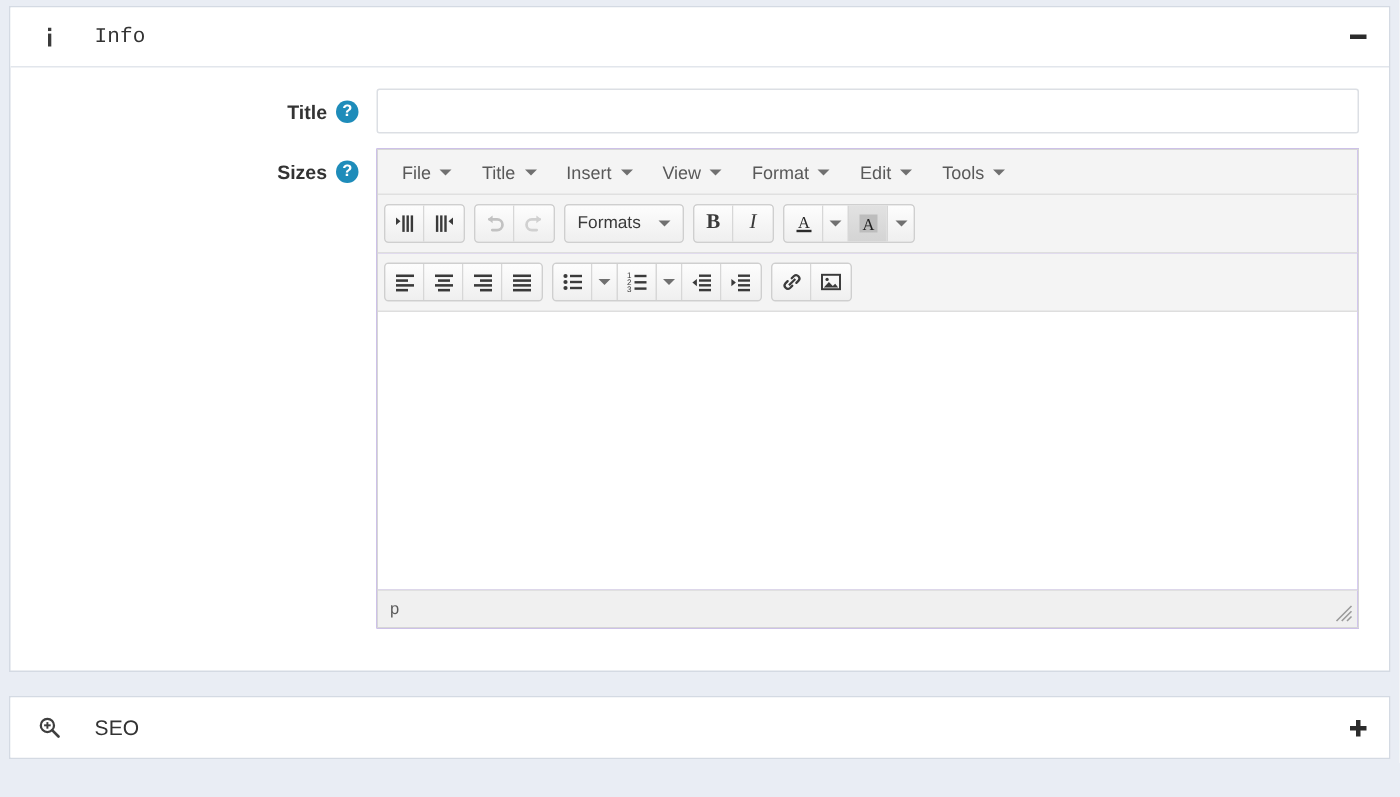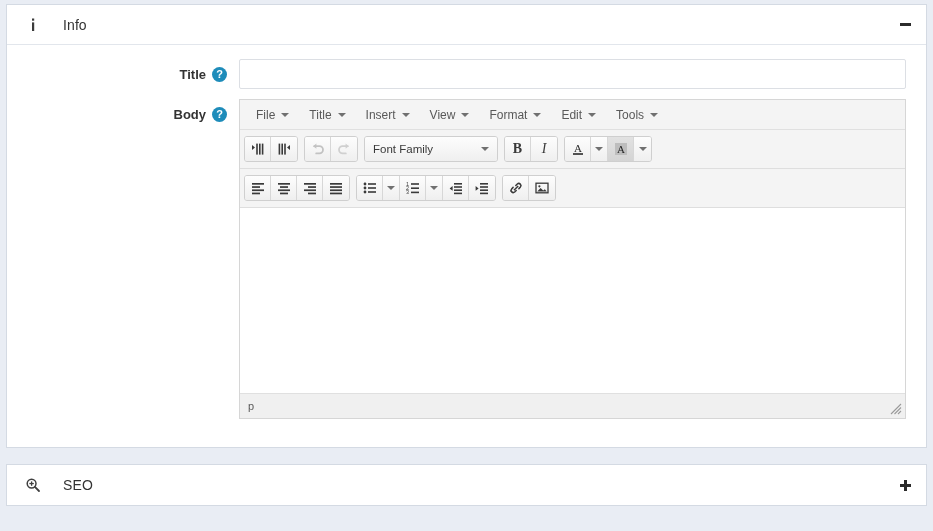--- a/index.html
+++ b/index.html
@@ -30,21 +30,21 @@
   }
   .panel-head {
     height: 40px;
     display: flex;
     align-items: center;
     box-sizing: border-box;
     padding: 0 14px 0 16px;
     background: #ffffff;
     position: relative;
   }
-  .panel-head.bordered { border-bottom: 1px solid #e2e6ec; }
+  .panel-head.bordered { border-bottom: 1px solid #e2e6ec; font-family: Liberation Mono, monospace; }
   .panel-icon {
     width: 20px; height: 20px;
     display: flex; align-items: center; justify-content: center;
     color: #3b3b3b;
     flex: 0 0 auto;
   }
   .panel-title {
     margin-left: 20px;
     font-size: 14px;
     color: #333333;
@@ -66,21 +66,21 @@
     background: #2b2b2b;
   }
   .toggle-plus { position: relative; width: 11px; height: 11px; }
   .toggle-plus:before, .toggle-plus:after {
     content: ""; position: absolute; background: #2b2b2b;
   }
   .toggle-plus:before { left: 0; top: 4px; width: 11px; height: 3px; }
   .toggle-plus:after  { top: 0; left: 4px; height: 11px; width: 3px; }
 
   
-  .panel-body { padding: 14px 0 18px 0; }
+  .panel-body { padding: 14px 0 18px 12px; }
   .form-row { display: flex; align-items: flex-start; margin-bottom: 10px; }
   .form-label {
     width: 232px;
     box-sizing: border-box;
     padding-right: 12px;
     text-align: right;
     font-weight: bold;
     font-size: 13px;
     color: #333333;
     display: flex;
@@ -241,21 +241,21 @@
           <span>Title</span>
           <span class="help-icon">?</span>
         </div>
         <div class="form-field">
           <input class="text-input" type="text" value="" style="">
         </div>
       </div>
 
       <div class="form-row">
         <div class="form-label">
-          <span>Body</span>
+          <span>Sizes</span>
           <span class="help-icon">?</span>
         </div>
         <div class="form-field">
 
           <div class="editor">
 
             <div class="menubar">
               <div class="menubtn">
                 <span>File</span>
                 <span class="caret"></span>
@@ -315,27 +315,27 @@
                   </svg>
                 </div>
                 <div class="tbtn dis">
                   <svg class="ico" viewBox="0 0 16 16">
                     <path d="M11.8 5.2 H6.6 a3.6 3.6 0 0 0 0 7.2 H9.8" fill="none" stroke="#d0d0d0" stroke-width="1.8" stroke-linecap="round"></path>
                     <path d="M9.6 2.6 L12.8 5.2 L9.6 7.8 Z" fill="#d0d0d0"></path>
                   </svg>
                 </div>
               </div>
 
-
-              <div class="tgroup">
-                <div class="tbtn wide sel-family">
-                  <span class="lbl">Font Family</span>
+              <div class="tgroup">
+                <div class="tbtn wide sel-formats">
+                  <span class="lbl">Formats</span>
                   <span class="caret"></span>
                 </div>
               </div>
+
 
 
               <div class="tgroup">
                 <div class="tbtn">
                   <span class="bold-i">B</span>
                 </div>
                 <div class="tbtn">
                   <span class="ital-i">I</span>
                 </div>
               </div>

